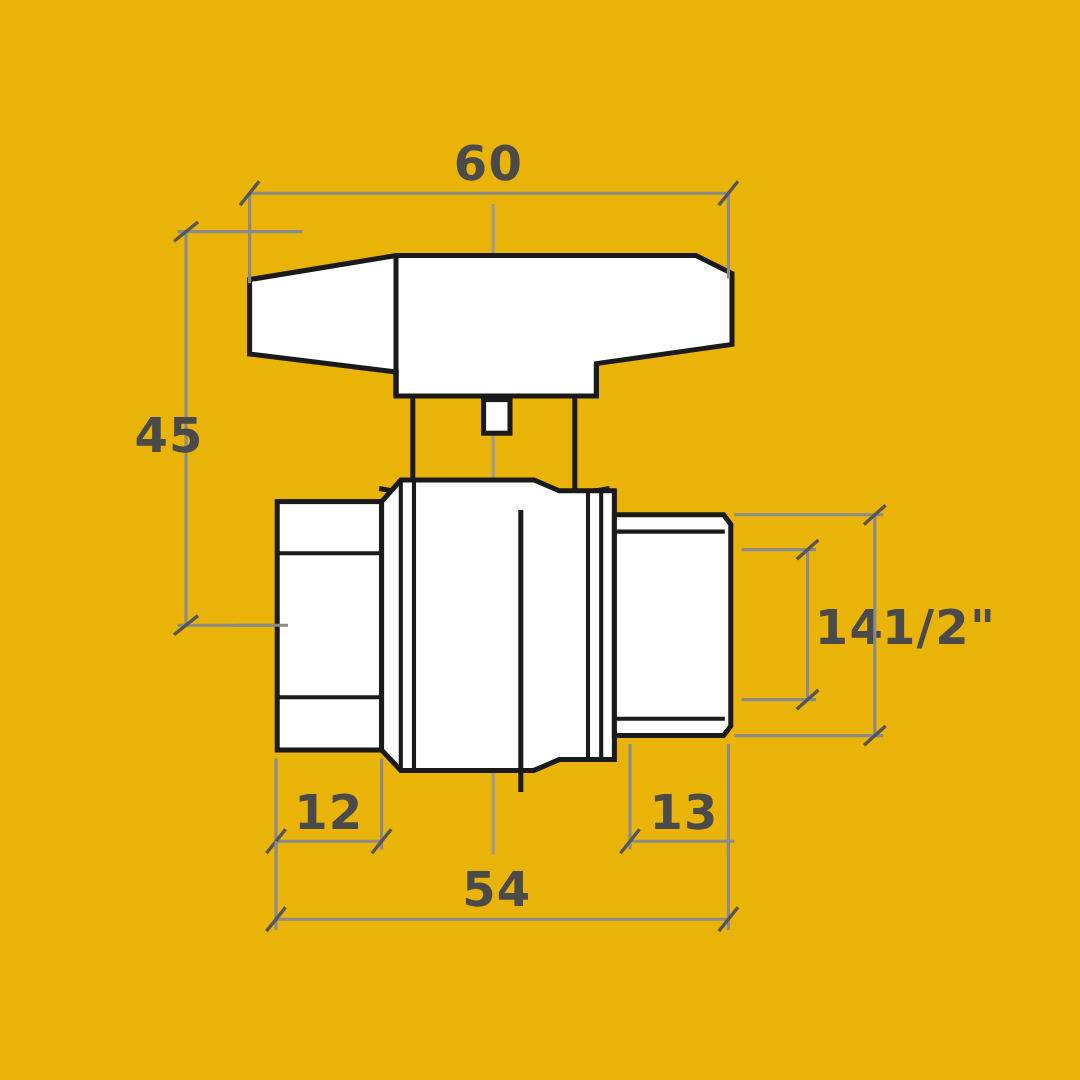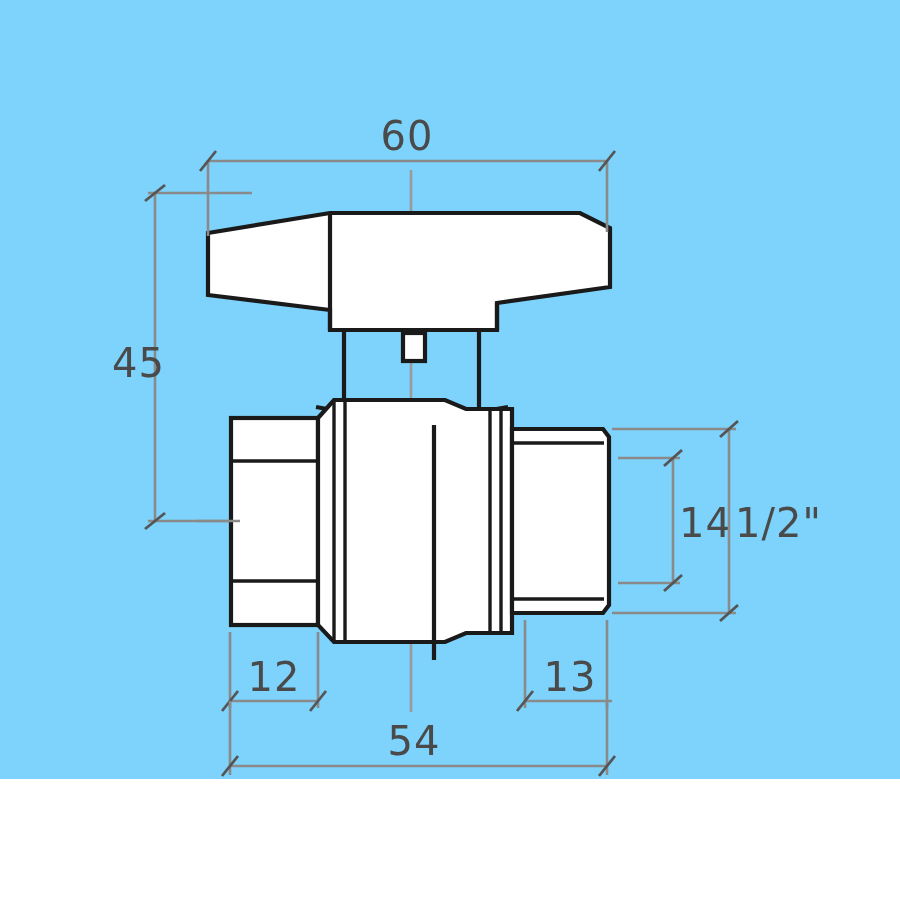--- a/index.html
+++ b/index.html
@@ -7,23 +7,24 @@
     margin: 0;
     padding: 0;
     background: #ffffff;
   }
   body {
     font-family: "DejaVu Sans", sans-serif;
   }
   #drawing-root {
     position: relative;
     width: 900px;
-    height: 779px;
-    background: #7dd3fc;
+    height: 900px;
+    background: #eab308;
     overflow: hidden;
+    font-weight: bold;
   }
   #drawing-svg {
     display: block;
     width: 900px;
     height: 900px;
   }
   .part-outline {
     fill: #ffffff;
     stroke: #1a1a1a;
     stroke-width: 4.2;

